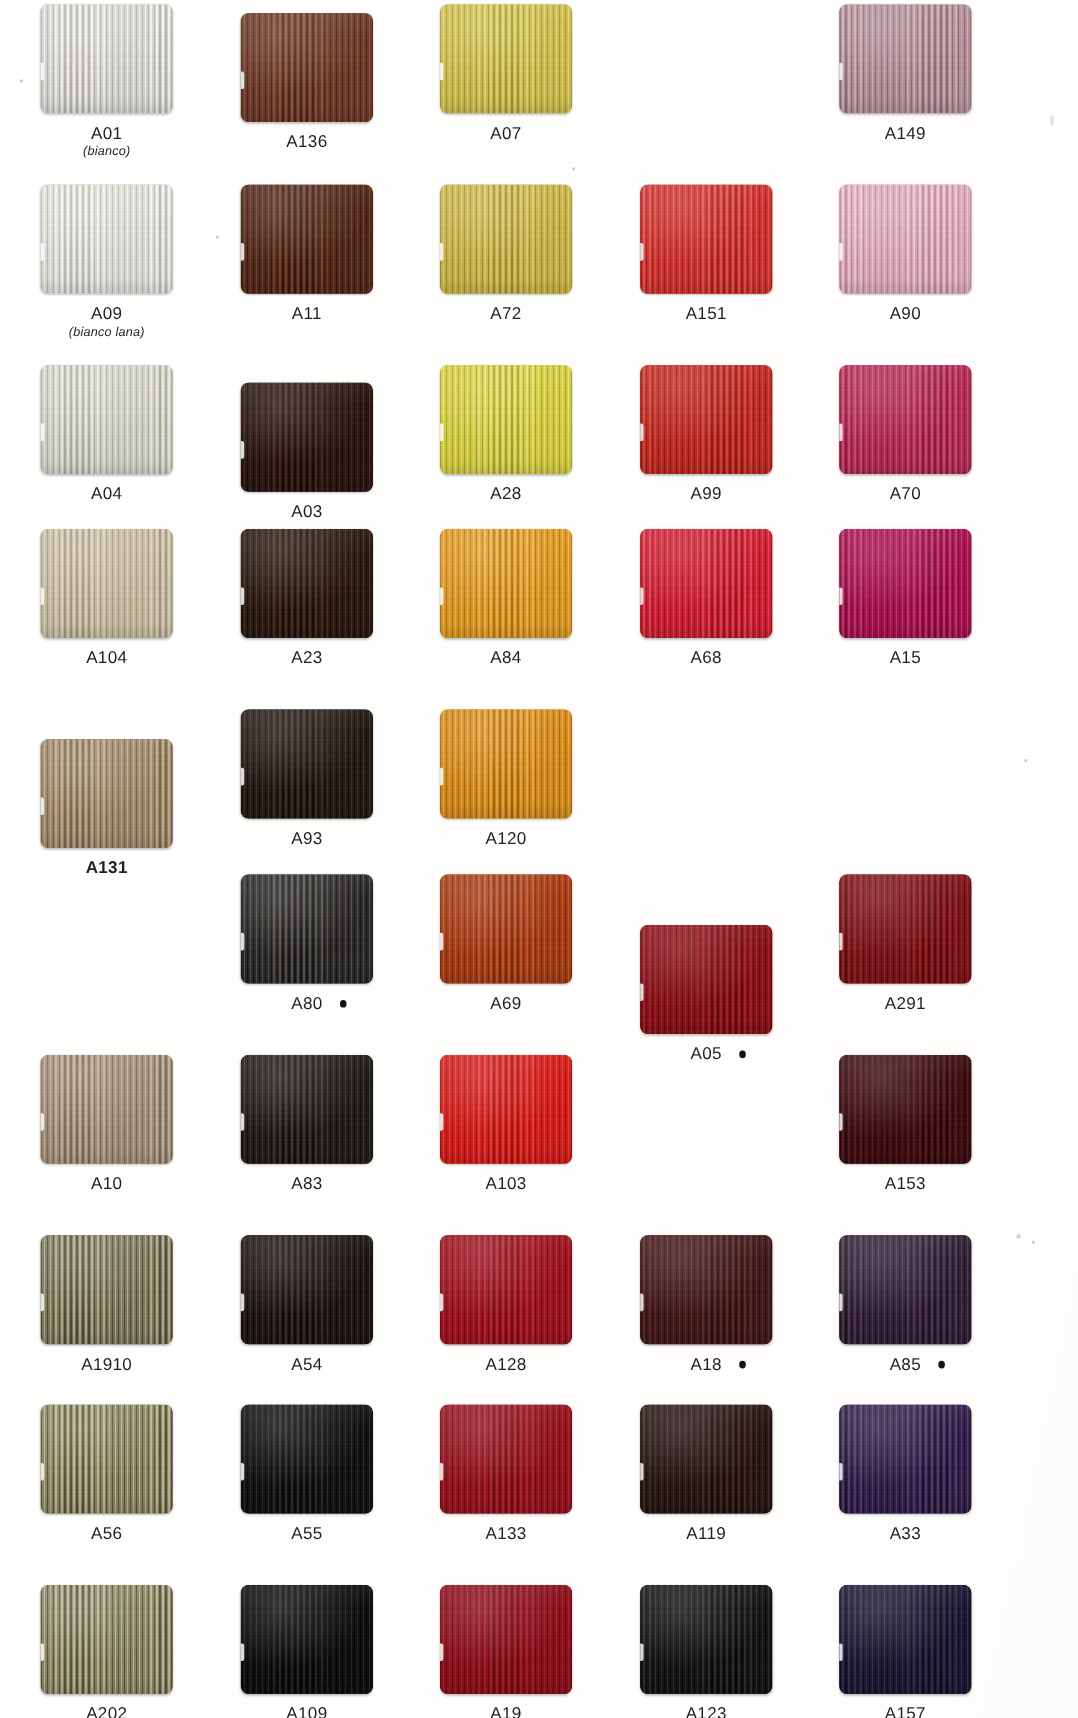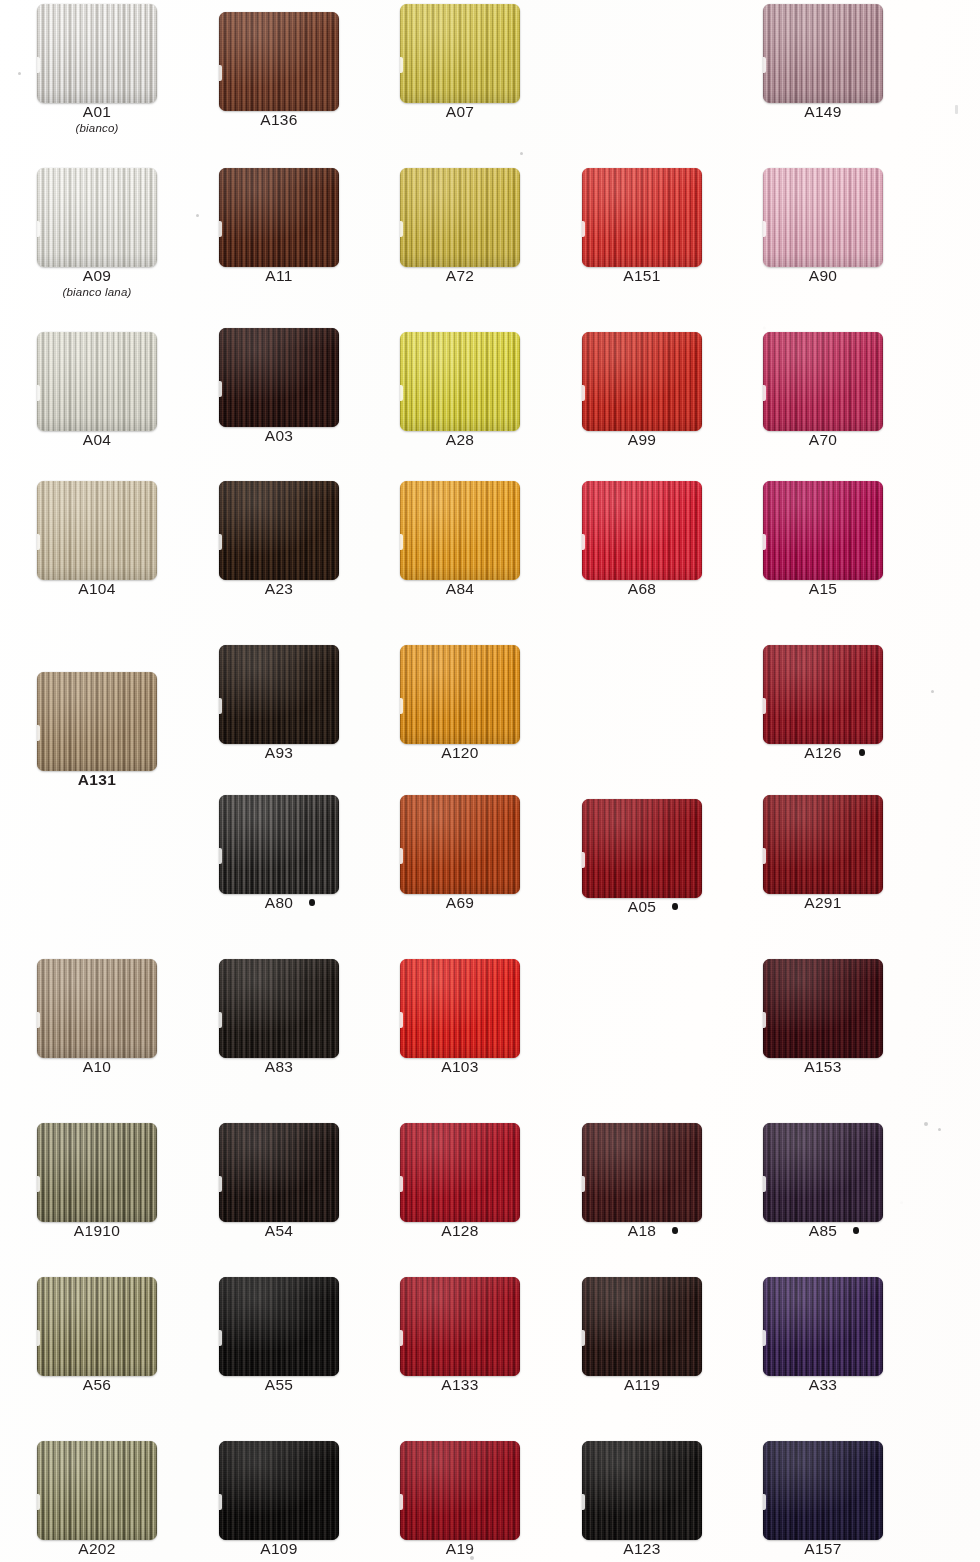--- a/index.html
+++ b/index.html
@@ -80,20 +80,21 @@
   .chip .notch{
     position:absolute;
     left:-1px;top:54%;
     width:4px;height:16px;
     background:#fdfdfc;
     border-radius:0 2px 2px 0;
     opacity:.85;
   }
 
   .label{
+    margin-top:10px;
     font-size:15.5px;
     color:#231f20;
     letter-spacing:.3px;
     line-height:1.12;
     position:relative;
   }
   .sublabel{
     display:block;
     font-size:11.5px;
     color:#231f20;
@@ -231,21 +232,21 @@
       <div class="chip-wrap">
         <div class="chip" style="background: rgb(212, 211, 201);">
           <div class="ribs" style="background-image: repeating-linear-gradient(90deg, rgb(176, 175, 164) 0px, rgb(176, 175, 164) 1.2px, rgb(212, 211, 201) 1.2px, rgb(212, 211, 201) 2.6px, rgb(236, 234, 223) 2.6px, rgb(236, 234, 223) 4px, rgb(212, 211, 201) 4px, rgb(212, 211, 201) 5.4px);"></div>
           <div class="weave"></div>
           <div class="shade"></div>
           <div class="notch"></div>
         </div>
       </div>
       <div class="label"><span>A04</span></div>
     </div>
-    <div class="swatch-cell" style="left: 188px; top: 328px;">
+    <div class="swatch-cell" style="left: 188px; top: 348px;">
       <div class="chip-wrap">
         <div class="chip" style="background: rgb(42, 21, 18);">
           <div class="ribs" style="background-image: repeating-linear-gradient(90deg, rgb(21, 8, 7) 0px, rgb(21, 8, 7) 1.2px, rgb(42, 21, 18) 1.2px, rgb(42, 21, 18) 2.6px, rgb(70, 37, 30) 2.6px, rgb(70, 37, 30) 4px, rgb(42, 21, 18) 4px, rgb(42, 21, 18) 5.4px);"></div>
           <div class="weave"></div>
           <div class="shade"></div>
           <div class="notch"></div>
         </div>
       </div>
       <div class="label"><span>A03</span></div>
     </div>
@@ -363,31 +364,20 @@
       <div class="chip-wrap">
         <div class="chip" style="background: rgb(217, 141, 27);">
           <div class="ribs" style="background-image: repeating-linear-gradient(90deg, rgb(170, 105, 12) 0px, rgb(170, 105, 12) 1.2px, rgb(217, 141, 27) 1.2px, rgb(217, 141, 27) 2.6px, rgb(239, 169, 60) 2.6px, rgb(239, 169, 60) 4px, rgb(217, 141, 27) 4px, rgb(217, 141, 27) 5.4px);"></div>
           <div class="weave"></div>
           <div class="shade"></div>
           <div class="notch"></div>
         </div>
       </div>
       <div class="label"><span>A120</span></div>
     </div>
-    <div class="swatch-cell" style="left: 732px; top: 645px;">
-      <div class="chip-wrap">
-        <div class="chip" style="background: rgb(141, 21, 34);">
-          <div class="ribs" style="background-image: repeating-linear-gradient(90deg, rgb(102, 10, 20) 0px, rgb(102, 10, 20) 1.2px, rgb(141, 21, 34) 1.2px, rgb(141, 21, 34) 2.6px, rgb(168, 42, 51) 2.6px, rgb(168, 42, 51) 4px, rgb(141, 21, 34) 4px, rgb(141, 21, 34) 5.4px);"></div>
-          <div class="weave"></div>
-          <div class="shade"></div>
-          <div class="notch"></div>
-        </div>
-      </div>
-      <div class="label"><span>A126</span><span class="dot" style="left: calc(50% + 36px);"></span></div>
-    </div>
     <div class="swatch-cell" style="left: 188px; top: 795px;">
       <div class="chip-wrap">
         <div class="chip" style="background: rgb(44, 42, 40);">
           <div class="ribs" style="background-image: repeating-linear-gradient(90deg, rgb(21, 20, 19) 0px, rgb(21, 20, 19) 1.2px, rgb(44, 42, 40) 1.2px, rgb(44, 42, 40) 2.6px, rgb(85, 81, 78) 2.6px, rgb(85, 81, 78) 4px, rgb(44, 42, 40) 4px, rgb(44, 42, 40) 5.4px);"></div>
           <div class="weave"></div>
           <div class="shade"></div>
           <div class="notch"></div>
         </div>
       </div>
       <div class="label"><span>A80</span><span class="dot" style="left: calc(50% + 30px);"></span></div>
@@ -396,21 +386,21 @@
       <div class="chip-wrap">
         <div class="chip" style="background: rgb(168, 61, 20);">
           <div class="ribs" style="background-image: repeating-linear-gradient(90deg, rgb(126, 42, 11) 0px, rgb(126, 42, 11) 1.2px, rgb(168, 61, 20) 1.2px, rgb(168, 61, 20) 2.6px, rgb(198, 86, 42) 2.6px, rgb(198, 86, 42) 4px, rgb(168, 61, 20) 4px, rgb(168, 61, 20) 5.4px);"></div>
           <div class="weave"></div>
           <div class="shade"></div>
           <div class="notch"></div>
         </div>
       </div>
       <div class="label"><span>A69</span></div>
     </div>
-    <div class="swatch-cell" style="left: 551px; top: 799px;">
+    <div class="swatch-cell" style="left: 551px; top: 841px;">
       <div class="chip-wrap">
         <div class="chip" style="background: rgb(139, 16, 24);">
           <div class="ribs" style="background-image: repeating-linear-gradient(90deg, rgb(98, 8, 14) 0px, rgb(98, 8, 14) 1.2px, rgb(139, 16, 24) 1.2px, rgb(139, 16, 24) 2.6px, rgb(165, 33, 40) 2.6px, rgb(165, 33, 40) 4px, rgb(139, 16, 24) 4px, rgb(139, 16, 24) 5.4px);"></div>
           <div class="weave"></div>
           <div class="shade"></div>
           <div class="notch"></div>
         </div>
       </div>
       <div class="label"><span>A05</span><span class="dot" style="left: calc(50% + 30px);"></span></div>
     </div>

